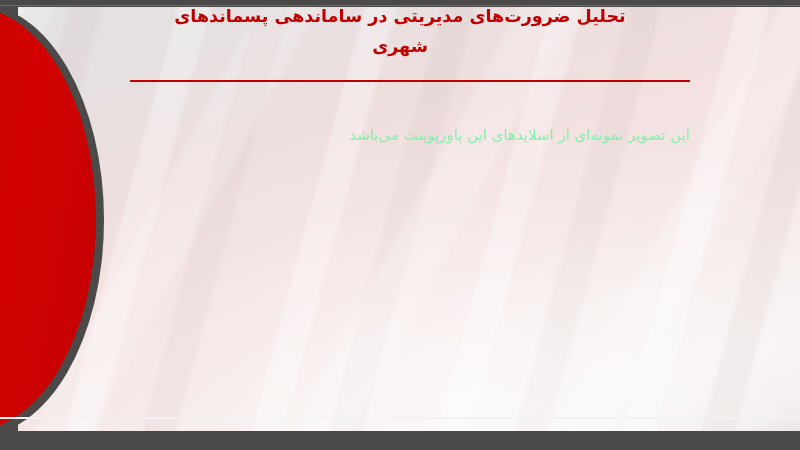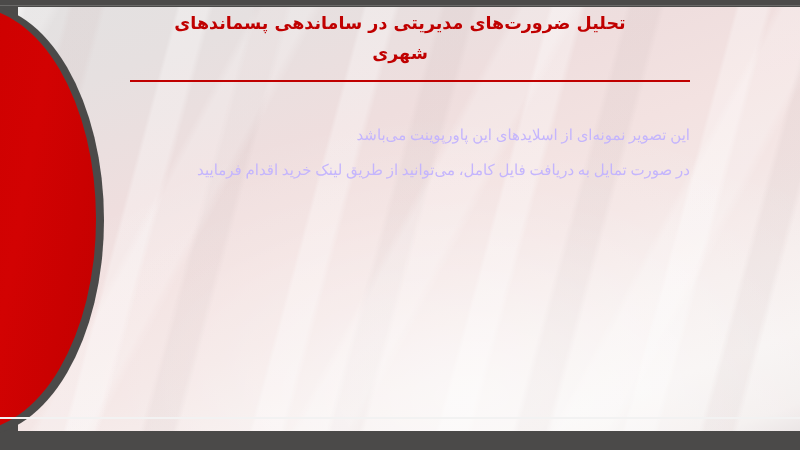--- a/index.html
+++ b/index.html
@@ -131,21 +131,21 @@
     border-radius: 50%;
     background: #cc0000;
     background: linear-gradient(100deg, #b00000 0%, #cc0000 35%, #d20202 65%, #c20000 100%);
     z-index: 4;
   }
 
   
   .title-block {
     position: absolute;
     left: 110px;
-    top: 8px;
+    top: 1px;
     width: 580px;
     text-align: center;
     z-index: 5;
     direction: rtl;
   }
   .slide-title {
     color: #c00000;
     font-size: 17.5px;
     line-height: 30px;
     font-weight: bold;
@@ -168,26 +168,25 @@
   .body-block {
     position: absolute;
     right: 110px;
     top: 118px;
     width: 600px;
     direction: rtl;
     text-align: right;
     z-index: 5;
   }
   .body-line {
-    color: #c4b5fd;
+    color: #86efac;
     font-size: 15px;
     line-height: 35px;
     margin: 0;
     white-space: nowrap;
-    font-family: Liberation Serif, serif;
   }
 
   
 </style>
 </head>
 <body>
 
 <div class="slide-frame">
 
   <div class="top-hairline"></div>
@@ -203,17 +202,16 @@
 
   <div class="title-block">
     <h1 class="slide-title">تحلیل ضرورت‌های مدیریتی در ساماندهی پسماندهای
 شهری</h1>
   </div>
 
   <div class="title-rule"></div>
 
   <div class="body-block">
     <p class="body-line">این تصویر نمونه‌ای از اسلایدهای این پاورپوینت می‌باشد</p>
-    <p class="body-line">در صورت تمایل به دریافت فایل کامل، می‌توانید از طریق لینک خرید اقدام فرمایید</p>
   </div>
 
   <div class="bottom-hairline"></div>
 </div>
 
 </body></html>

